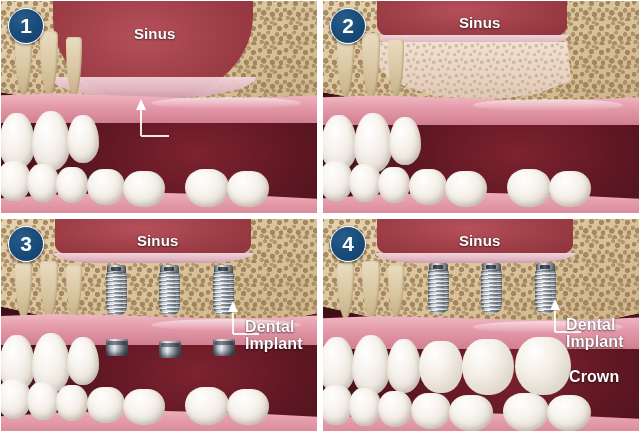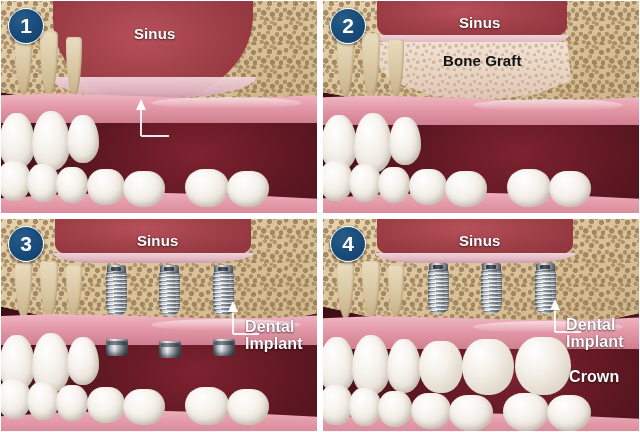--- a/index.html
+++ b/index.html
@@ -322,21 +322,20 @@
     <div class="tooth tooth-lower" style="left:55px;top:166px;width:32px;height:36px;"></div>
     <div class="tooth tooth-lower" style="left:86px;top:168px;width:38px;height:36px;"></div>
     <div class="tooth tooth-lower" style="left:122px;top:170px;width:42px;height:36px;"></div>
     <div class="tooth tooth-lower" style="left:184px;top:168px;width:44px;height:38px;"></div>
     <div class="tooth tooth-lower" style="left:226px;top:170px;width:42px;height:36px;"></div>
 
     <div class="badge">2</div>
 
     <div class="label white" style="left:136px;top:14px;font-size:15px;">Sinus</div>
 
-    <div class="label black" style="left:120px;top:52px;font-size:15px;">Bone Graft</div>
   </div>
 
   <div class="panel">
     <div class="cavity"></div>
 
     <div class="bone" style="left:-4px;top:-4px;width:324px;height:116px;
                 clip-path:polygon(0% 0%,100% 0%,100% 84%,86% 92%,62% 96%,38% 93%,16% 88%,0% 78%);"></div>
 
     <div class="sinus-cavity" style="left:54px;top:-10px;width:196px;height:48px;border-radius:0 0 12% 12% / 0 0 26% 26%;"></div>
     <div class="membrane" style="left:52px;top:34px;width:200px;height:10px;border-radius:0 0 26% 24% / 0 0 100% 100%;"></div>

